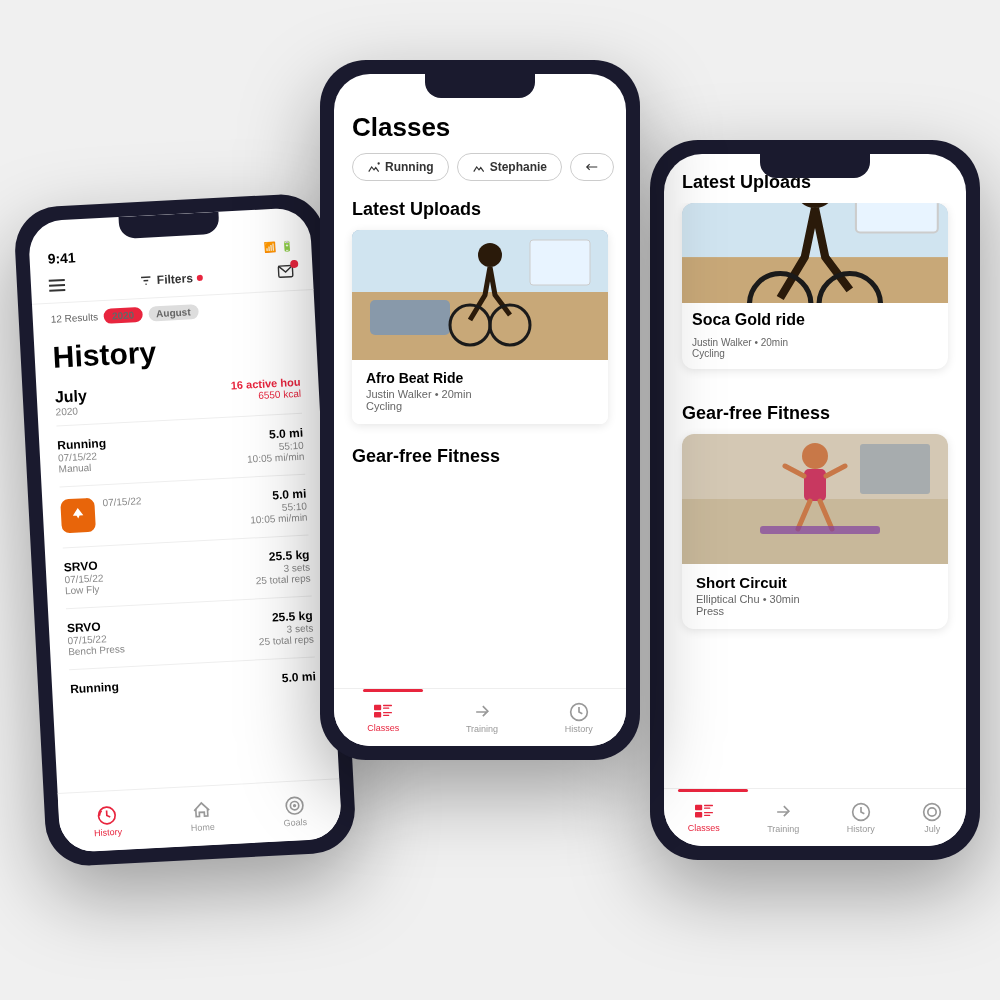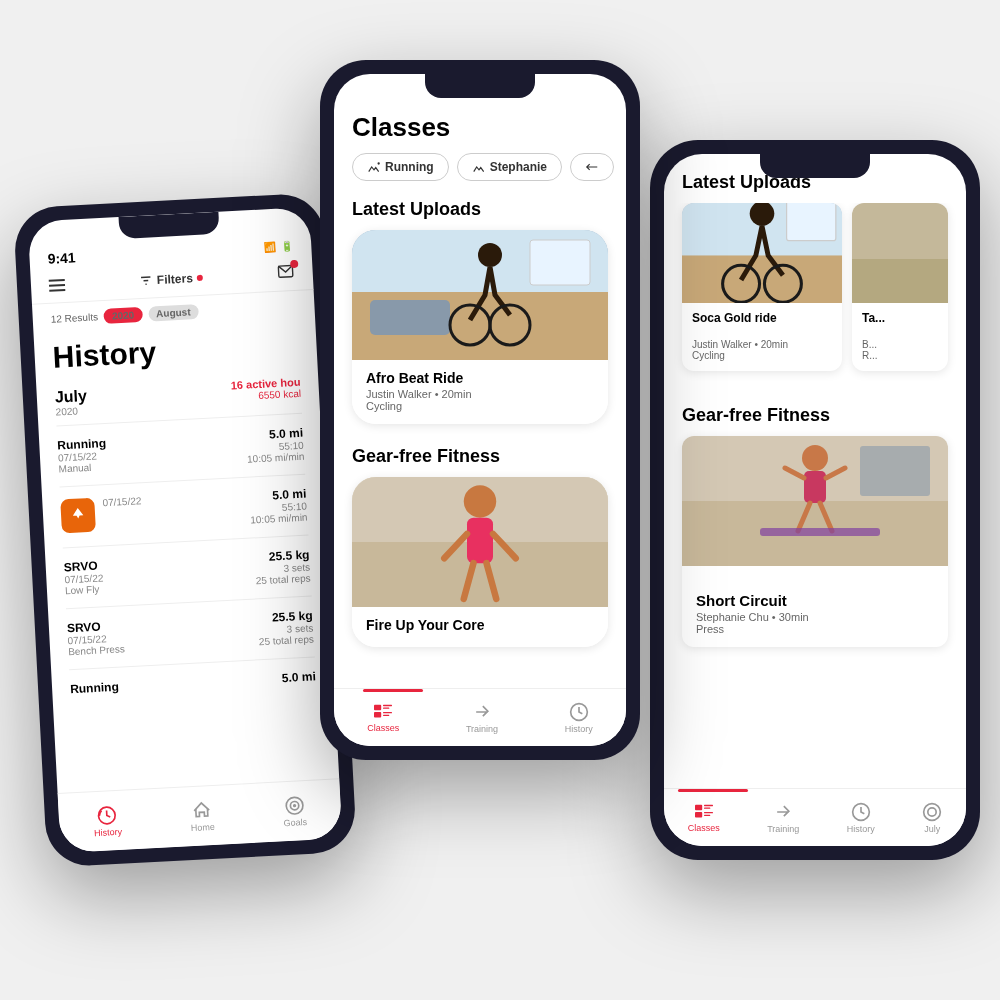--- a/index.html
+++ b/index.html
@@ -230,21 +230,21 @@
       white-space: nowrap;
     }
     .p2-section-title {
       font-size: 18px;
       font-weight: 800;
       color: #000;
       padding: 6px 18px 10px;
     }
     .p2-video-card {
       margin: 0 18px 16px;
-      border-radius: 24px;
+      border-radius: 8px;
       overflow: hidden;
       box-shadow: 0 2px 10px rgba(0,0,0,0.1);
     }
     .p2-video-thumb {
       width: 100%;
       height: 130px;
       background: #c8d4dc;
       position: relative;
       overflow: hidden;
     }
@@ -313,35 +313,35 @@
       border-radius: 12px;
       overflow: hidden;
       box-shadow: 0 2px 10px rgba(0,0,0,0.1);
       background: #fff;
     }
     .p3-card-thumb {
       width: 100%;
       height: 100px;
     }
     .p3-card-info { padding: 8px 10px 10px; }
-    .p3-card-title { font-size: 12px; font-weight: 700; color: #000; margin-bottom: 14px; }
+    .p3-card-title { font-size: 16px; font-weight: 700; color: #000; margin-bottom: 8px; }
     .p3-card-sub { font-size: 10px; color: #666; }
 
     .p3-big-card {
       margin: 0 18px 16px;
       border-radius: 12px;
       overflow: hidden;
       box-shadow: 0 2px 10px rgba(0,0,0,0.1);
       background: #fff;
     }
     .p3-big-thumb {
       width: 100%;
       height: 130px;
     }
-    .p3-big-info { padding: 26px 14px 12px; }
+    .p3-big-info { padding: 10px 14px 12px; }
 
     
     .p3-bottom-nav {
       position: absolute;
       bottom: 0; left: 0; right: 0;
       height: 58px;
       background: #fff;
       border-top: 1px solid #eee;
       display: flex;
       align-items: center;
@@ -596,40 +596,20 @@
           <div class="p2-card-title">Afro Beat Ride</div>
           <div class="p2-card-sub">
             <span>Justin Walker • 20min</span><br>
             <span>Cycling</span>
           </div>
         </div>
       </div>
 
       <div class="p2-section-title">Gear-free Fitness</div>
 
-      <div class="p2-video-card">
-        <div class="p2-video-thumb thumb-fitness">
-          <div class="fitness-scene">
-            <svg width="100%" height="100%" viewBox="0 0 260 80" preserveAspectRatio="xMidYMid slice">
-              <rect width="260" height="80" fill="#d4c8b4"></rect>
-              <rect x="0" y="40" width="260" height="40" fill="#c8b89a"></rect>
-
-              <ellipse cx="130" cy="15" rx="10" ry="10" fill="#c87840"></ellipse>
-              <rect x="122" y="25" width="16" height="28" rx="4" fill="#e83060"></rect>
-              <line x1="122" y1="35" x2="108" y2="50" stroke="#c87840" stroke-width="4" stroke-linecap="round"></line>
-              <line x1="138" y1="35" x2="152" y2="50" stroke="#c87840" stroke-width="4" stroke-linecap="round"></line>
-              <line x1="126" y1="53" x2="120" y2="75" stroke="#c87840" stroke-width="4" stroke-linecap="round"></line>
-              <line x1="134" y1="53" x2="140" y2="75" stroke="#c87840" stroke-width="4" stroke-linecap="round"></line>
-            </svg>
-          </div>
-        </div>
-        <div class="p2-card-info" style="height:40px;overflow:hidden;">
-          <div class="p2-card-title">Fire Up Your Core</div>
-        </div>
-      </div>
     </div>
 
     <div class="p2-bottom-nav">
       <div style="position:relative;width:100%;height:100%;display:flex;align-items:center;justify-content:space-around;">
         <div style="position:absolute;top:0;left:50%;transform:translateX(-195%);width:60px;height:3px;background:#e8253e;border-radius:2px;"></div>
         <div class="p2-nav-item active">
           <svg width="22" height="18" viewBox="0 0 24 20">
             <rect x="2" y="2" width="8" height="6" rx="1" fill="#e8253e"></rect>
             <rect x="12" y="2" width="10" height="1.5" rx="0.5" fill="#e8253e"></rect>
             <rect x="12" y="5" width="7" height="1.5" rx="0.5" fill="#e8253e"></rect>
@@ -682,32 +662,20 @@
           </div>
           <div class="p3-card-info">
             <div class="p3-card-title">Soca Gold ride</div>
             <div class="p3-card-sub">
               <span>Justin Walker • 20min</span><br>
               <span>Cycling</span>
             </div>
           </div>
         </div>
 
-        <div class="p3-card" style="flex:0.6;overflow:hidden;">
-          <div class="p3-card-thumb">
-            <svg width="100%" height="100%" viewBox="0 0 80 100" preserveAspectRatio="xMidYMid slice">
-              <rect width="80" height="100" fill="#c4b89a"></rect>
-              <rect x="0" y="55" width="80" height="45" fill="#b4a880"></rect>
-            </svg>
-          </div>
-          <div class="p3-card-info">
-            <div class="p3-card-title">Ta...</div>
-            <div class="p3-card-sub">B...<br>R...</div>
-          </div>
-        </div>
       </div>
 
       <div class="p3-section-title">Gear-free Fitness</div>
 
       <div class="p3-big-card">
         <div class="p3-big-thumb">
           <svg width="100%" height="100%" viewBox="0 0 270 130" preserveAspectRatio="xMidYMid slice">
             <rect width="270" height="130" fill="#d4c8b4"></rect>
             <rect x="0" y="65" width="270" height="65" fill="#c8b89a"></rect>
             <rect x="180" y="10" width="70" height="50" rx="3" fill="#8899aa" opacity="0.6"></rect>
@@ -720,21 +688,21 @@
 
             <line x1="130" y1="67" x2="118" y2="95" stroke="#c87848" stroke-width="5" stroke-linecap="round"></line>
             <line x1="140" y1="67" x2="152" y2="95" stroke="#c87848" stroke-width="5" stroke-linecap="round"></line>
 
             <rect x="80" y="92" width="120" height="8" rx="3" fill="#8040a0" opacity="0.7"></rect>
           </svg>
         </div>
         <div class="p3-big-info">
           <div style="font-size:15px;font-weight:700;color:#000;margin-bottom:2px;">Short Circuit</div>
           <div style="font-size:11px;color:#666;">
-            <span>Stephanie Chu • 30min</span><br>
+            <span>Elliptical Chu • 30min</span><br>
             <span>Press</span>
           </div>
         </div>
       </div>
     </div>
 
     <div class="p3-bottom-nav">
       <div style="position:relative;width:100%;height:100%;display:flex;align-items:center;justify-content:space-around;">
         <div style="position:absolute;top:0;left:0;width:70px;height:3px;background:#e8253e;border-radius:2px;margin-left:14px;"></div>
         <div class="p3-nav-item active">

